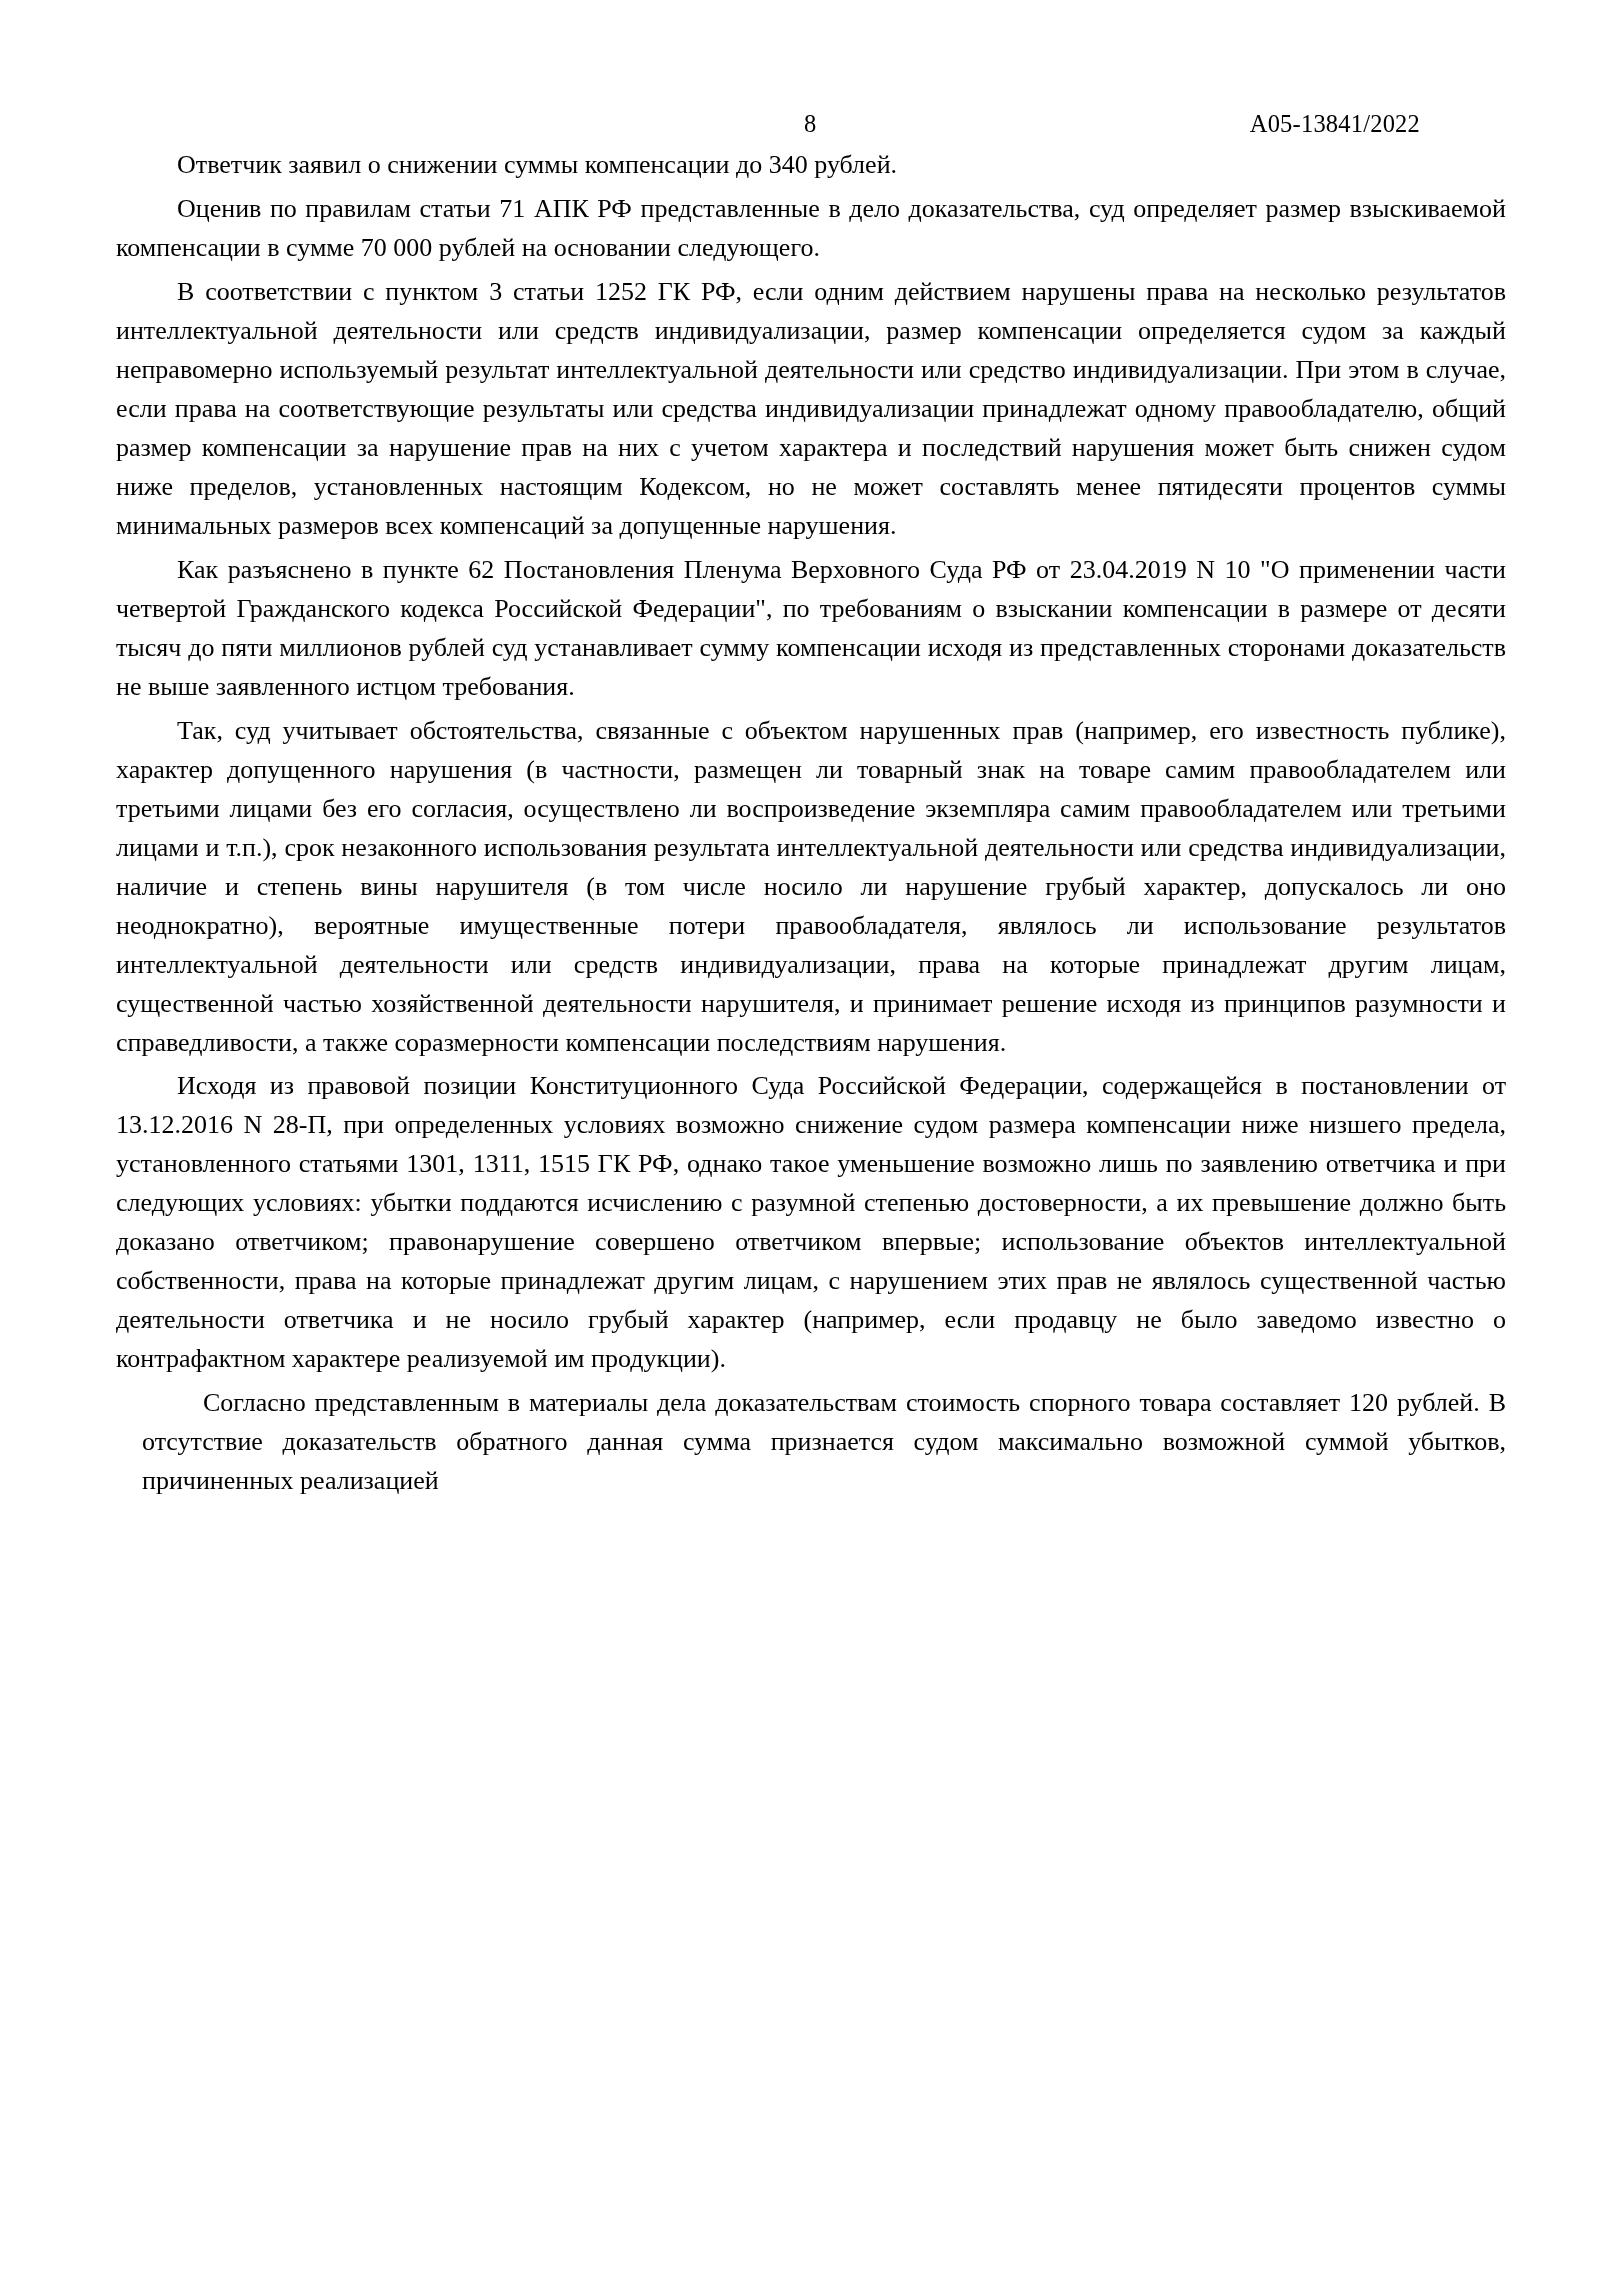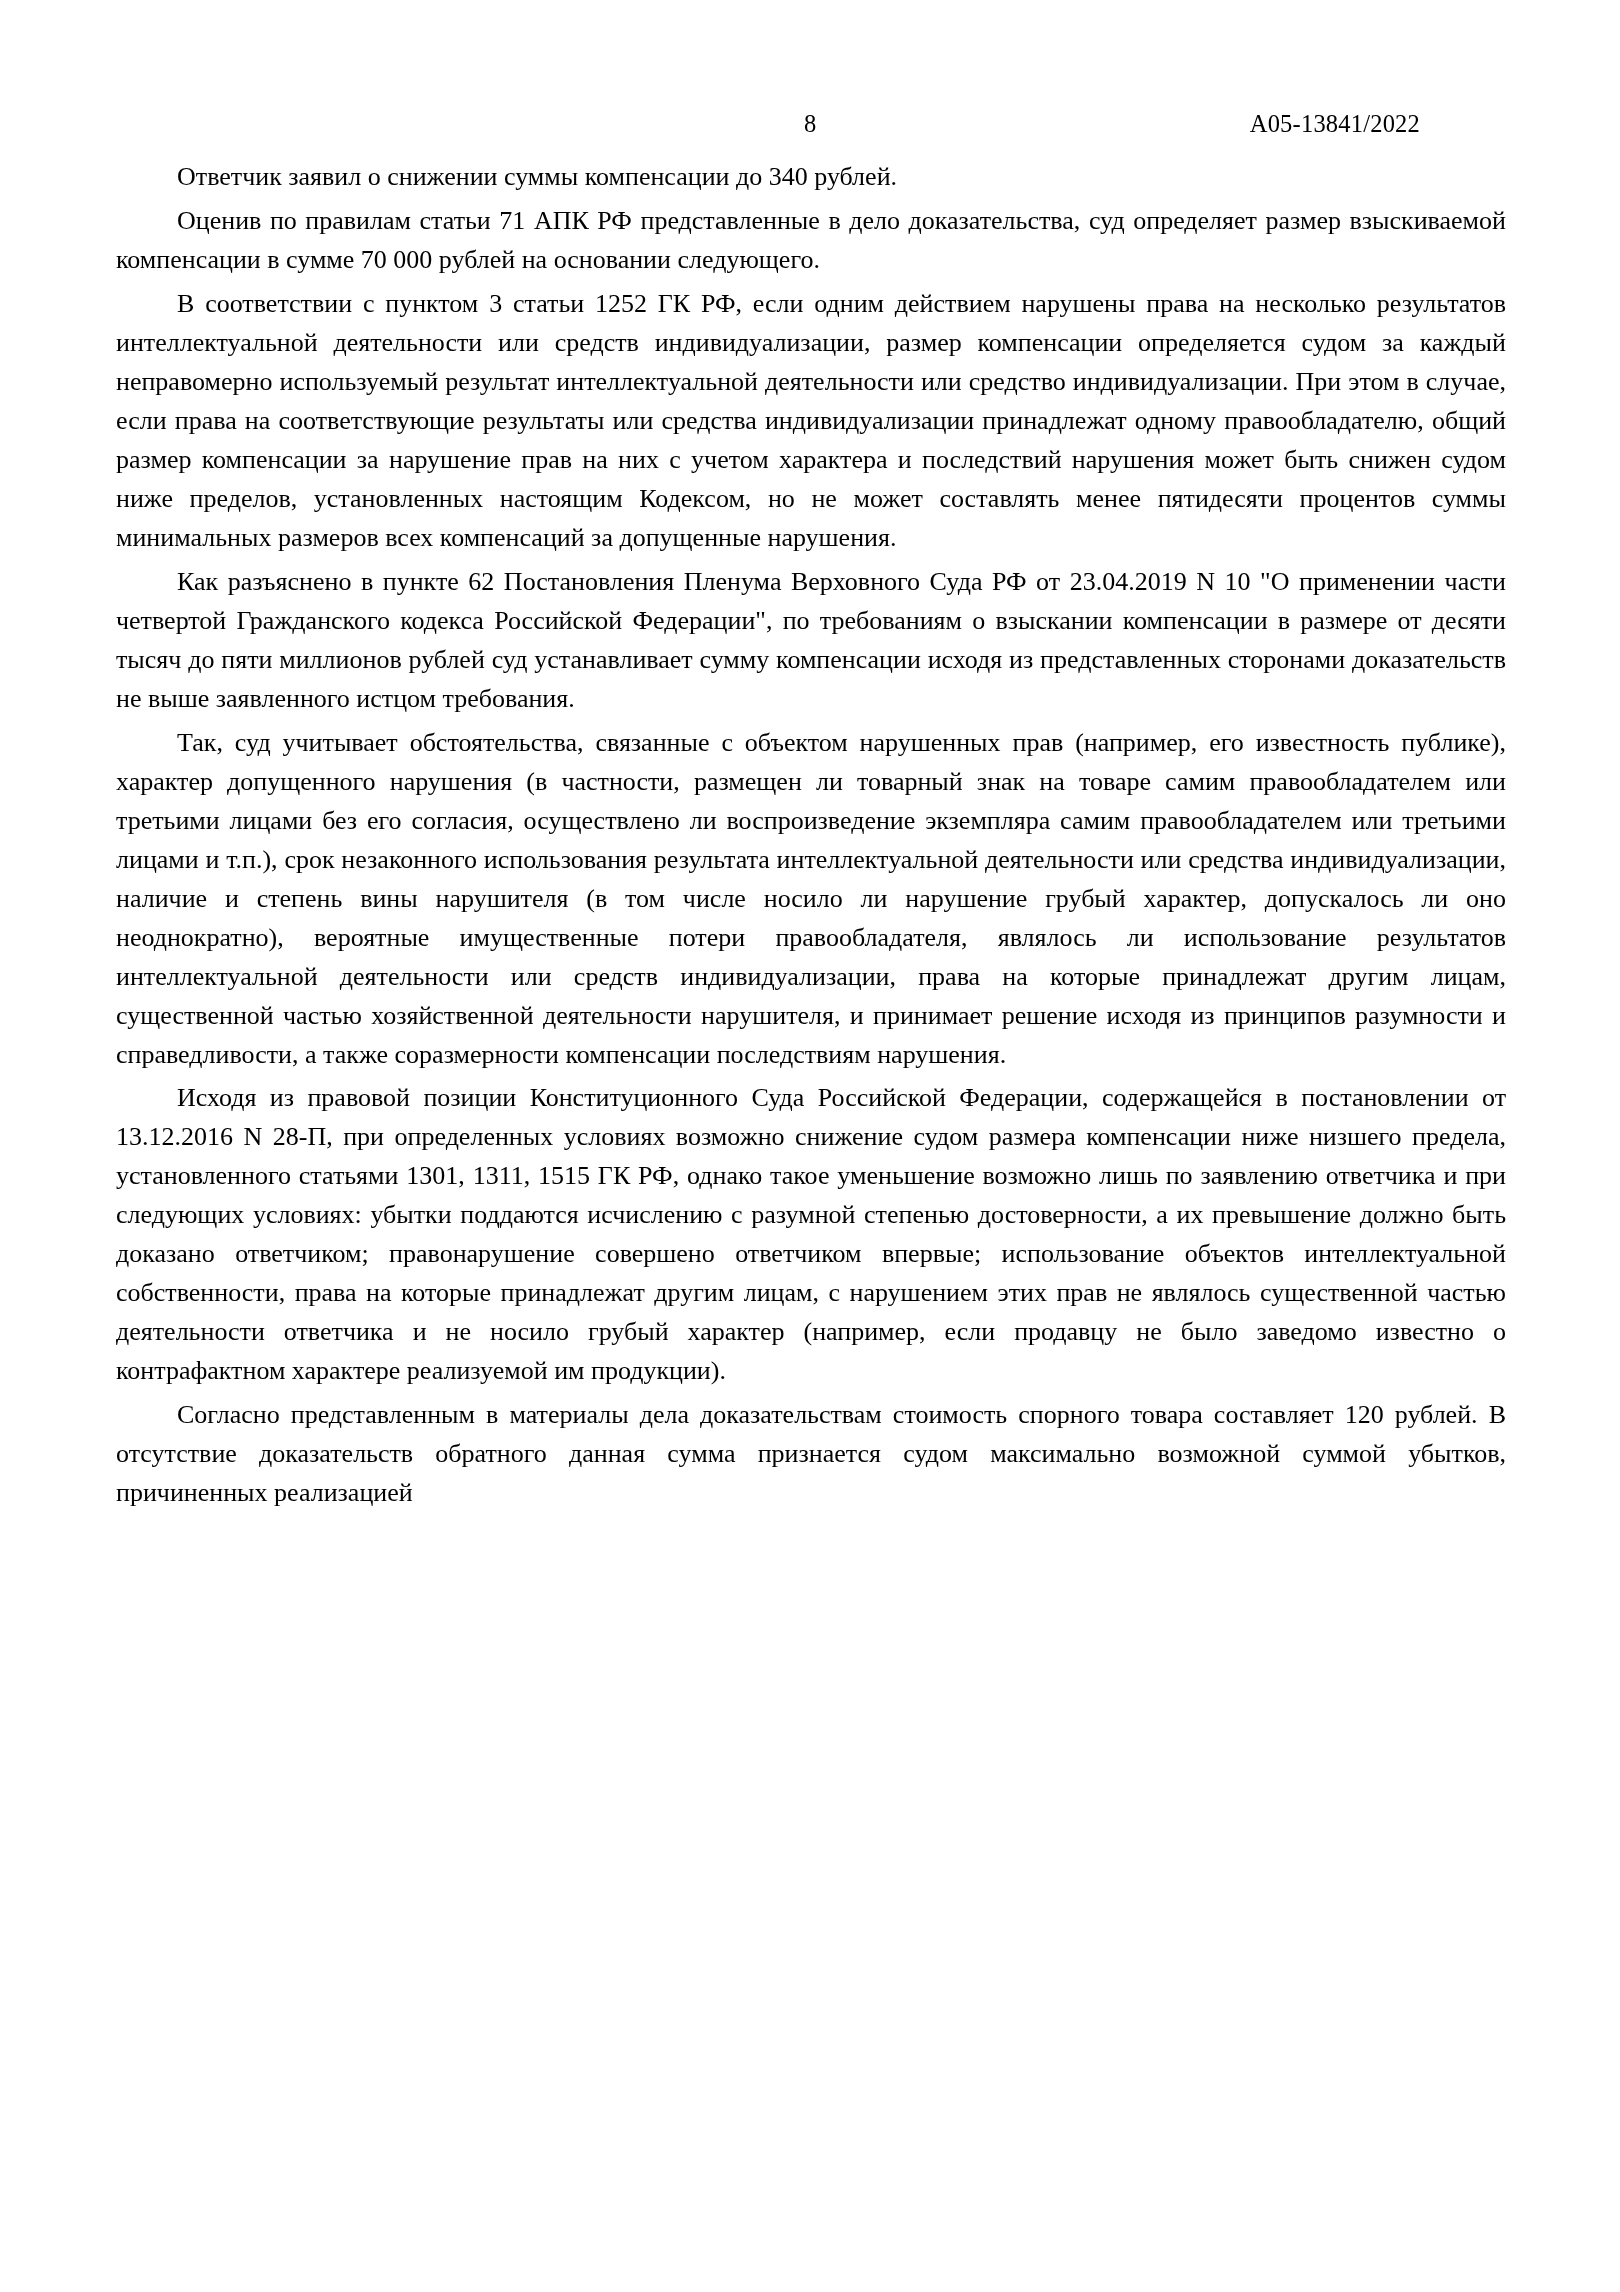--- a/index.html
+++ b/index.html
@@ -35,35 +35,36 @@
   }
   .header .case-number {
     position: absolute;
     right: 200px;
     top: 0;
     font-size: 24.5px;
     letter-spacing: 0.2px;
   }
   .content {
     position: absolute;
-    top: 157px;
+    top: 145px;
     left: 116px;
     width: 1390px;
   }
   p.para {
     margin: 0 0 4.9px 0;
     text-indent: 61px;
     text-align: justify;
     font-size: 26px;
     line-height: 39px;
     hyphens: none;
     word-spacing: 0px;
   }
   p.para:last-child {
     margin-bottom: 0;
+    margin-left: 26px;
   }
 </style>
 </head>
 <body>
 
 <div class="page">
 
   <div class="header">
     <div class="page-number">8</div>
     <div class="case-number">А05-13841/2022</div>

